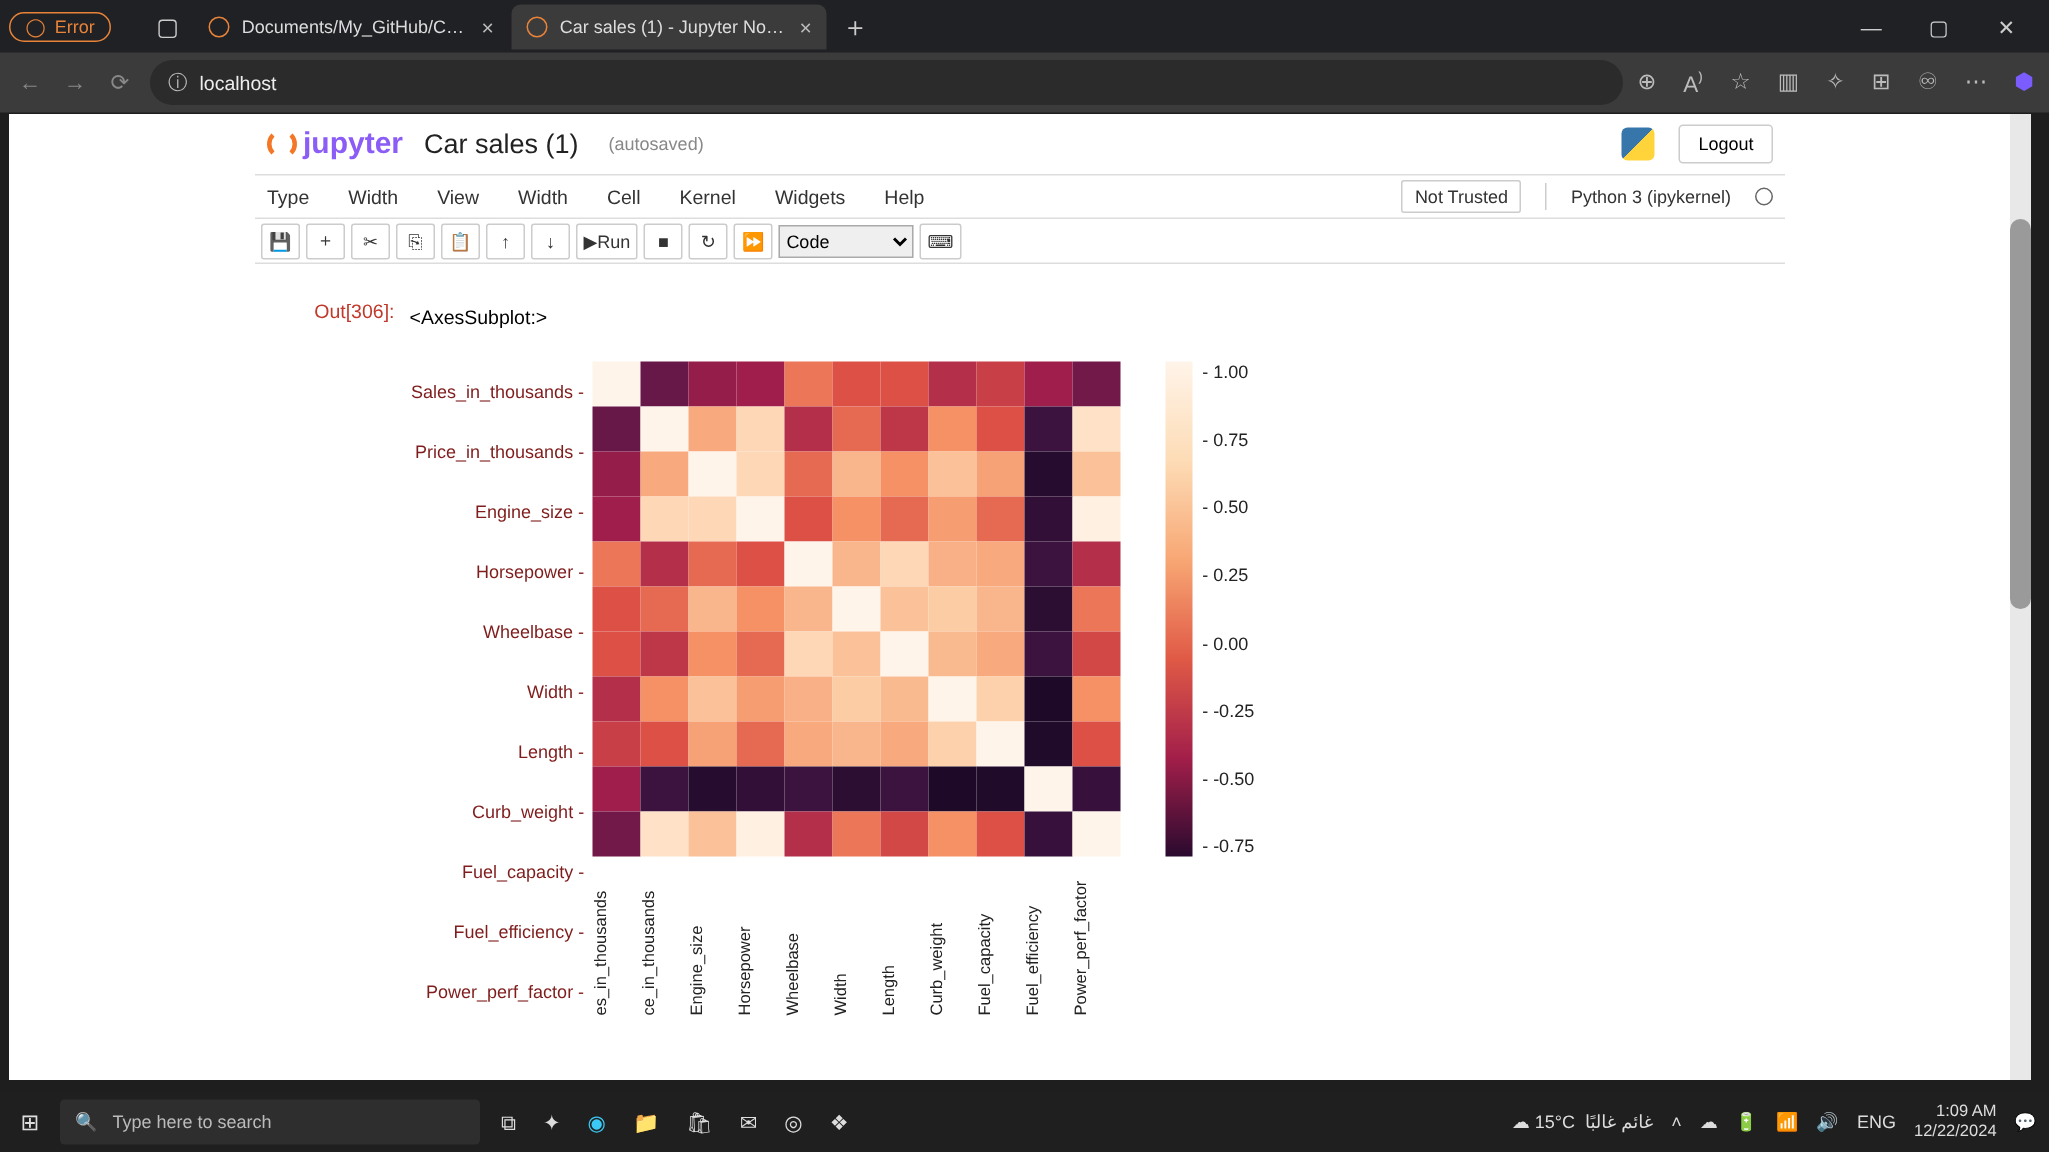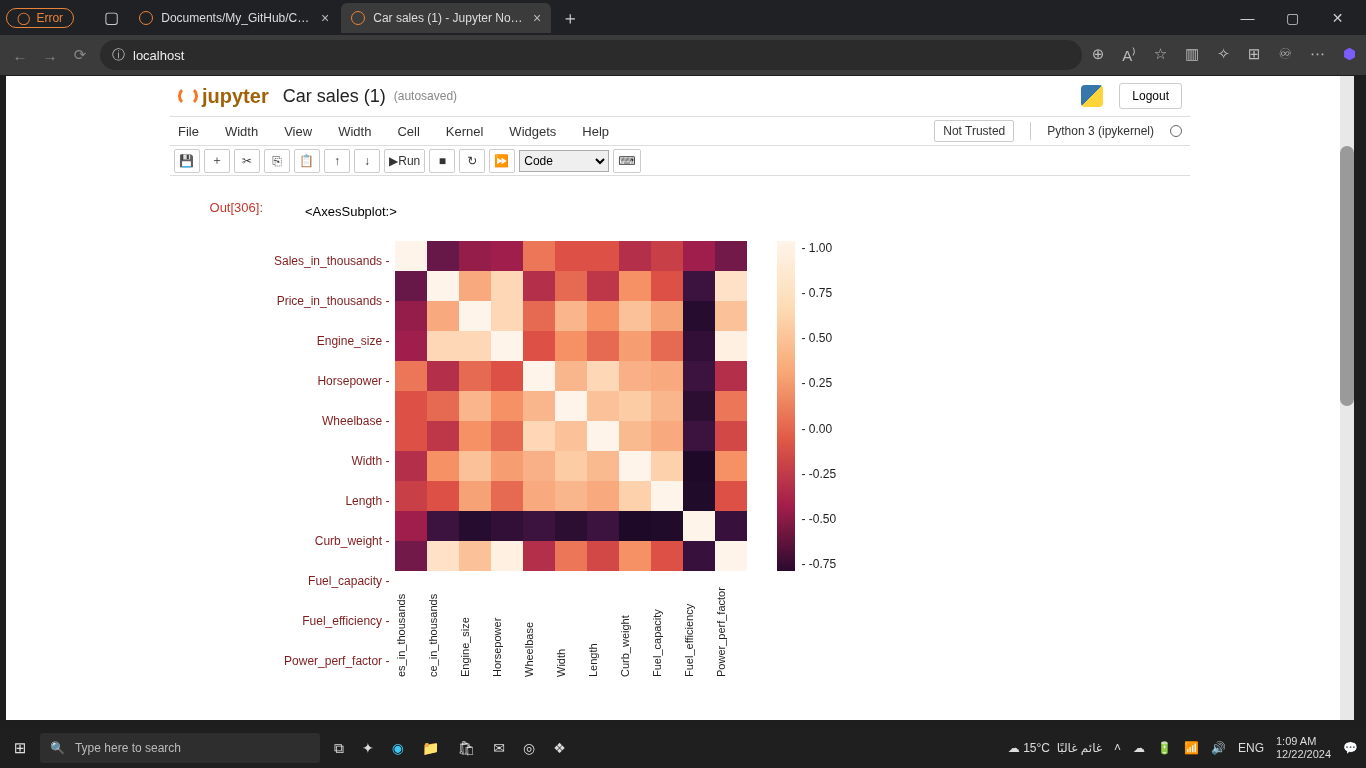--- a/index.html
+++ b/index.html
@@ -24,24 +24,24 @@
 .url-box .host { color:#eee; }
 .addr-icons { display:flex; gap:18px; color:#bbb; font-size:15px; }
 
 
 .jup { position:absolute; left:6px; top:76px; width:1348px; height:644px; background:#fff; overflow:hidden; }
 .jup-scroll { position:absolute; right:0; top:0; width:14px; height:644px; background:#e8e8e8; }
 .jup-thumb { position:absolute; right:0; top:70px; width:14px; height:260px; background:#9a9a9a; border-radius:7px; }
 
 .jup-inner { width:1020px; margin:0 auto; }
 .jup-header { height:40px; display:flex; align-items:center; padding:0 8px; }
-.jup-logo { font-size:20px; font-weight:600; color:#a16207; display:flex; align-items:center; gap:4px; }
+.jup-logo { font-size:20px; font-weight:600; color:#8b5cf6; display:flex; align-items:center; gap:4px; }
 .jup-logo .ring { width:20px; height:20px; border:3px solid #f37726; border-radius:50%; border-top-color:transparent; border-bottom-color:transparent; }
 .jup-title { font-size:18px; color:#222; margin-left:14px; }
-.jup-auto { font-size:12px; color:#888; margin-left:8px; }
+.jup-auto { font-size:12px; color:#888; margin-left:20px; }
 .py-logo { width:22px; height:22px; margin-left:auto; background:linear-gradient(135deg,#3776ab 50%,#ffd43b 50%); border-radius:4px; }
 .logout-btn { border:1px solid #ccc; border-radius:3px; padding:5px 12px; font-size:12px; margin-left:16px; background:#fff; }
 
 .jup-menu { height:30px; border-top:1px solid #ddd; border-bottom:1px solid #ddd; display:flex; align-items:center; padding:0 8px; font-size:13px; color:#333; gap:26px; }
 .jup-menu .right { margin-left:auto; display:flex; align-items:center; gap:16px; font-size:12px; }
 .nt-btn { border:1px solid #ccc; padding:3px 8px; border-radius:2px; }
 .kcirc { width:12px; height:12px; border:1px solid #666; border-radius:50%; display:inline-block; }
 
 .jup-tool { height:30px; border-bottom:1px solid #ddd; display:flex; align-items:center; padding:0 4px; gap:4px; font-size:12px; color:#333; }
 .tb-btn { border:1px solid #ccc; min-width:26px; height:24px; display:flex; align-items:center; justify-content:center; border-radius:2px; background:#fff; padding:0 4px; }
@@ -49,41 +49,41 @@
 
 
 .nb-area { padding:18px 8px; font-family:"DejaVu Sans Mono",Consolas,monospace; font-size:13px; }
 .cell-row { display:flex; }
 .prompt { width:95px; text-align:right; padding-right:10px; color:#303f9f; font-size:13px; }
 .prompt.out { color:#c0392b; }
 .code-box { flex:1; border:1px solid #cfcfcf; border-radius:2px; padding:6px 8px; background:#f7f7f7; line-height:1.4; }
 .code-box .ln { display:flex; }
 .code-box .n { width:20px; color:#999; text-align:right; margin-right:10px; user-select:none; }
 .cm-comment { color:#408080; font-style:italic; }
-.out-text { flex:1; padding:4px 0;margin-left:32px; }
+.out-text { flex:1; padding:4px 0; }
 
 
 .hm-wrap { display:flex; margin-top:18px; margin-left:96px; }
 .hm-ylab { display:flex; flex-direction:column; justify-content:space-around; align-items:flex-end; font-family:sans-serif; font-size:12px; color:#7f1d1d; padding-right:6px; }
 .hm-ylab div { height:30px; line-height:30px; }
 .hm-grid { display:grid; grid-template-columns:repeat(11,32px); grid-template-rows:repeat(11,30px); }
 .hm-grid div { width:32px; height:30px; }
 .hm-xlab { display:flex; margin-left:0; }
 .hm-xlab div { width:32px; font-size:11px; color:#222; writing-mode:vertical-rl; transform:rotate(180deg); text-align:left; padding-top:4px; height:110px; }
 .cbar-col { margin-left:30px; display:flex; }
 .cbar { width:18px; height:330px; background:linear-gradient(to bottom,#fff4e9,#fddcb6,#f8a774,#e05a46,#a31f4a,#2a0a2f); }
 .cbar-ticks { display:flex; flex-direction:column; justify-content:space-between; font-size:12px; color:#222; padding-left:6px; height:330px; }
 
 
 .taskbar { position:absolute; bottom:0; left:0; width:1366px; height:40px; background:#1f1f1f; display:flex; align-items:center; color:#ddd; font-size:12px; }
 .taskbar .start { width:40px; text-align:center; font-size:15px; }
 .searchbox { width:280px; height:30px; background:#2e2e2e; border-radius:3px; display:flex; align-items:center; padding:0 10px; gap:10px; color:#bbb; }
 .tb-icons { display:flex; gap:18px; margin-left:14px; font-size:14px; }
 .tb-right { margin-left:auto; display:flex; align-items:center; gap:12px; padding-right:8px; }
-.tb-time { font-size:11px; line-height:13px; }
+.tb-time { text-align:right; font-size:11px; line-height:13px; }
 </style>
 </head>
 <body>
 
 <div class="browser-top">
   <div class="tab-strip">
     <div class="error-pill">
       <span>◯</span>
       <span>Error</span>
     </div>
@@ -136,21 +136,21 @@
       <span class="jup-logo">
           <span class="ring"></span>
           <span>jupyter</span>
         </span>
       <span class="jup-title">Car sales (1)</span>
       <span class="jup-auto">(autosaved)</span>
       <span class="py-logo"></span>
       <button class="logout-btn">Logout</button>
     </div>
     <div class="jup-menu">
-      <span>File</span>
+      <span>Type</span>
       <span>Width</span>
       <span>View</span>
       <span>Width</span>
       <span>Cell</span>
       <span>Kernel</span>
       <span>Widgets</span>
       <span>Help</span>
       <div class="right">
         <span class="nt-btn">Not Trusted</span>
         <span style="border-left:1px solid #ccc;height:18px"></span>

